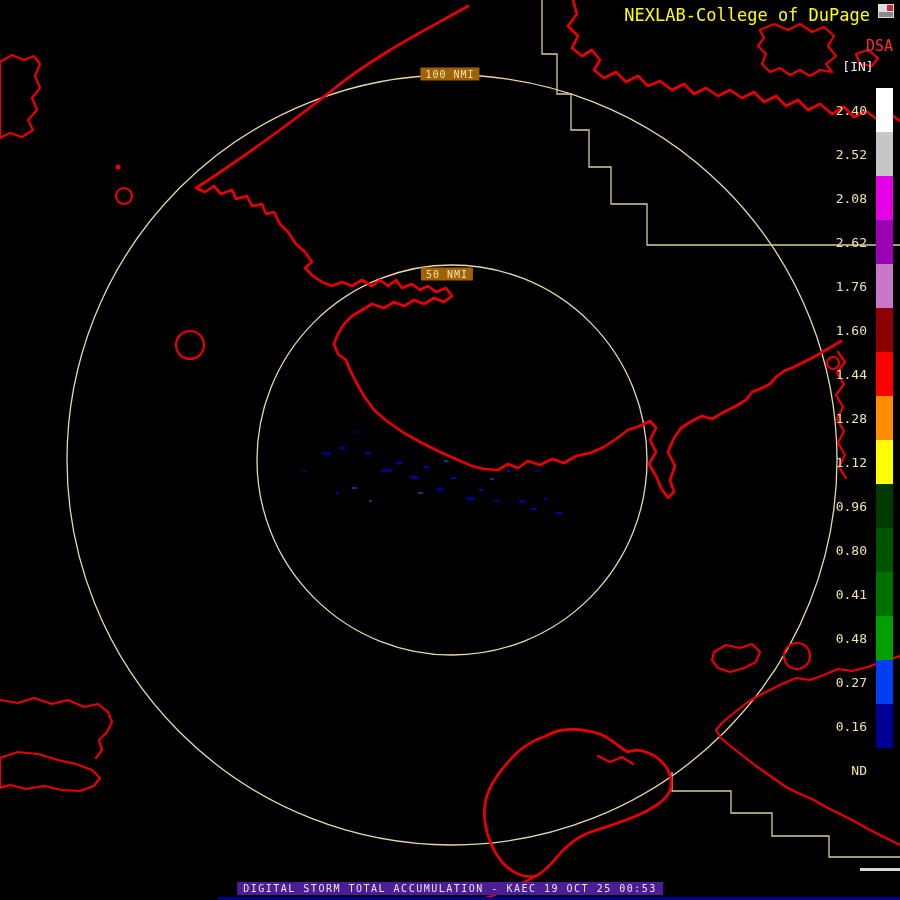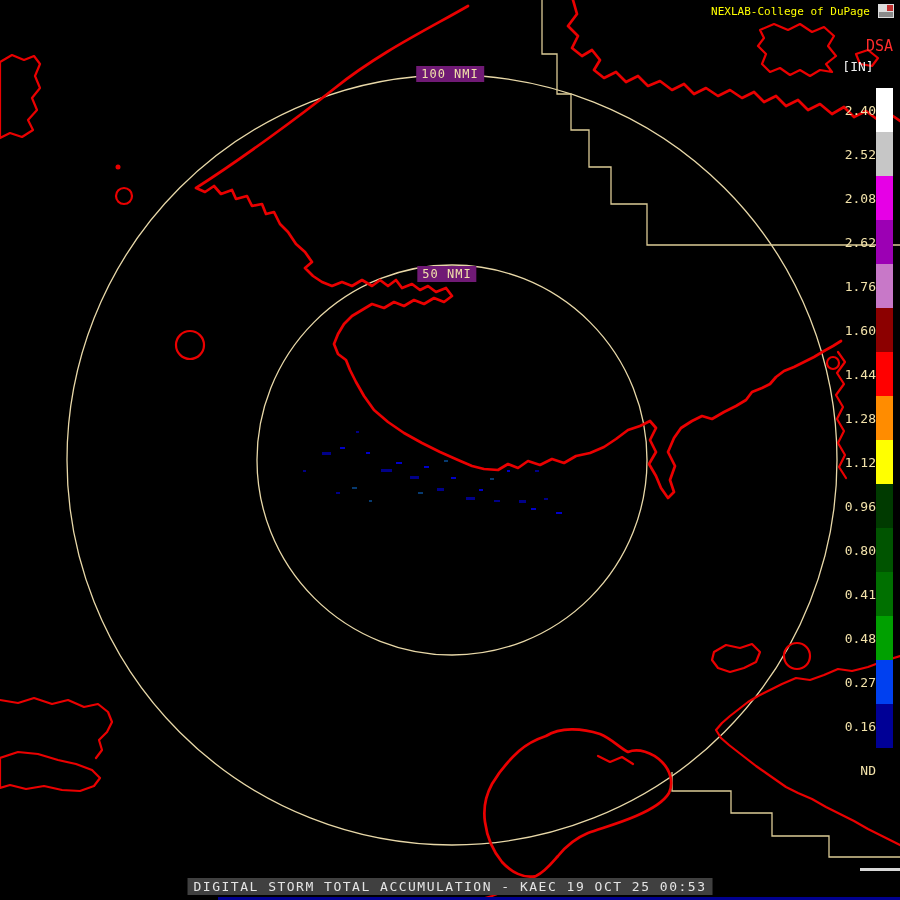--- a/index.html
+++ b/index.html
@@ -8,47 +8,47 @@
     overflow:hidden; font-family:"DejaVu Sans Mono", monospace;
   }
   #map-svg { position:absolute; left:0; top:0; }
   .ring     { fill:none; stroke:var(--ring,#E8D8A8); stroke-width:1.3; }
   .boundary { fill:none; stroke:var(--boundary,#DCCB96); stroke-width:1.3; }
   .coast    { fill:none; stroke:var(--coast,#EA0000); stroke-width:2.7;
               stroke-linejoin:round; stroke-linecap:round; }
   .coast-thin { stroke-width:2.2; }
   .ring-label {
     position:absolute; transform:translate(-50%,-50%);
-    background:#701a75; color:var(--label,#F2E2AA);
-    font-size:12px; letter-spacing:1px; padding:1px 5px; white-space:nowrap;
+    background:#a16207; color:var(--label,#F2E2AA);
+    font-size:10px; letter-spacing:1px; padding:1px 5px; white-space:nowrap;
   }
   .title {
     position:absolute; top:5px; right:30px;
-    color:var(--title,#FFFF00); font-size:11px; white-space:nowrap;margin-left:41px;
+    color:var(--title,#FFFF00); font-size:17px; white-space:nowrap;margin-left:41px;
   }
   .logo { position:absolute; top:3px; right:5px; width:18px; height:16px; }
   .product {
     position:absolute; top:37px; right:7px; width:70px; text-align:right;
     color:var(--product,#FF2C2C); font-size:15px;
   }
   .units {
     position:absolute; top:59px; right:7px; width:70px; text-align:center;
     color:var(--units,#EFEFEF); font-size:13px;
   }
   .colorbar { position:absolute; top:88px; right:7px; }
   .cb-row { display:flex; align-items:center; justify-content:flex-end; height:44px; }
   .cb-label {
     color:var(--label,#F2E2AA); font-size:13px; width:38px;
-    text-align:right; margin-right:0;
+    text-align:right; margin-right:9px;
   }
   .cb-swatch { width:17px; height:44px; display:block; }
   .footer {
     position:absolute; bottom:5px; left:50%; transform:translateX(-50%);
-    background:#404040; color:var(--footer_text,#E4E4E4);
-    font-size:13px; letter-spacing:1.5px; padding:1px 6px; white-space:nowrap;
+    background:#4c1d95; color:var(--footer_text,#E4E4E4);
+    font-size:10px; letter-spacing:1.5px; padding:1px 6px; white-space:nowrap;
   }
   .bottom-strip {
     position:absolute; left:218px; right:0; bottom:0; height:3px;
     background:var(--echo_strip,#000090);
   }
   .scale-tick {
     position:absolute; right:0; top:868px; width:40px; height:3px;
     background:#D8D8D8;
   }
 </style>

